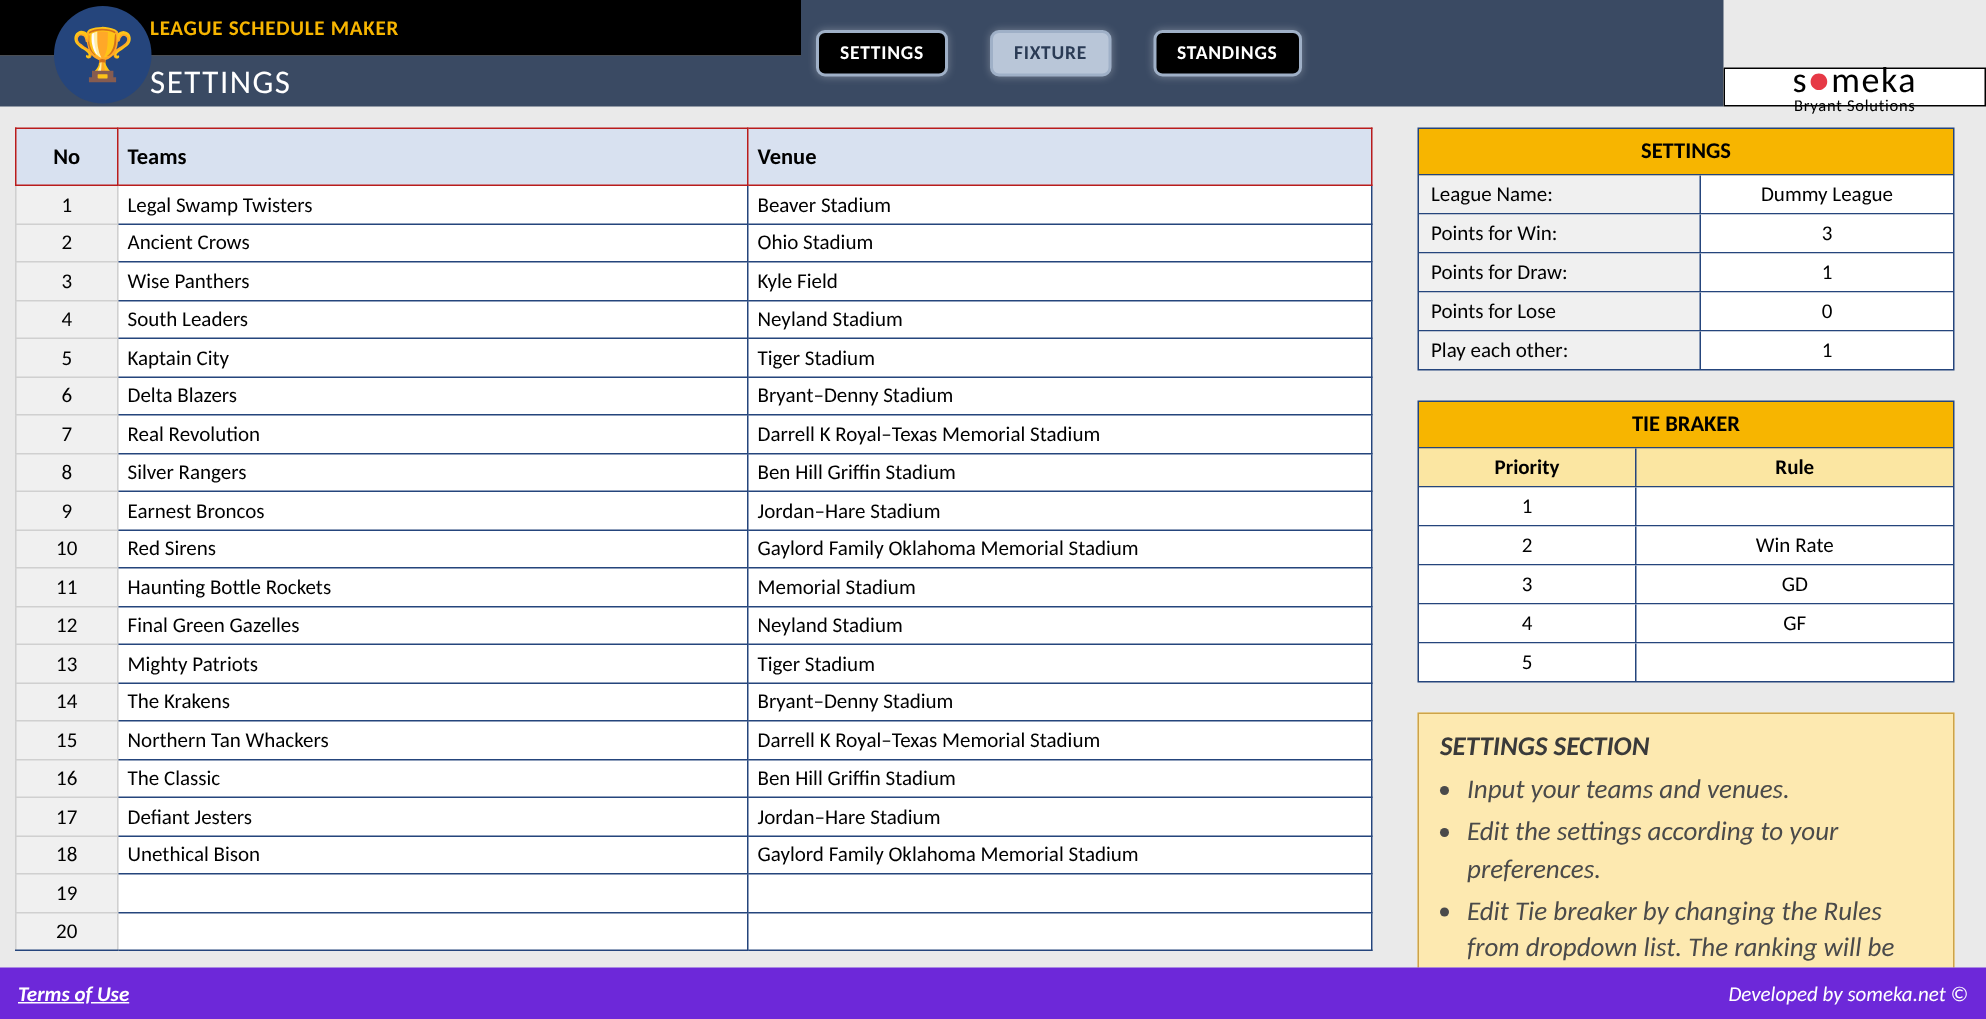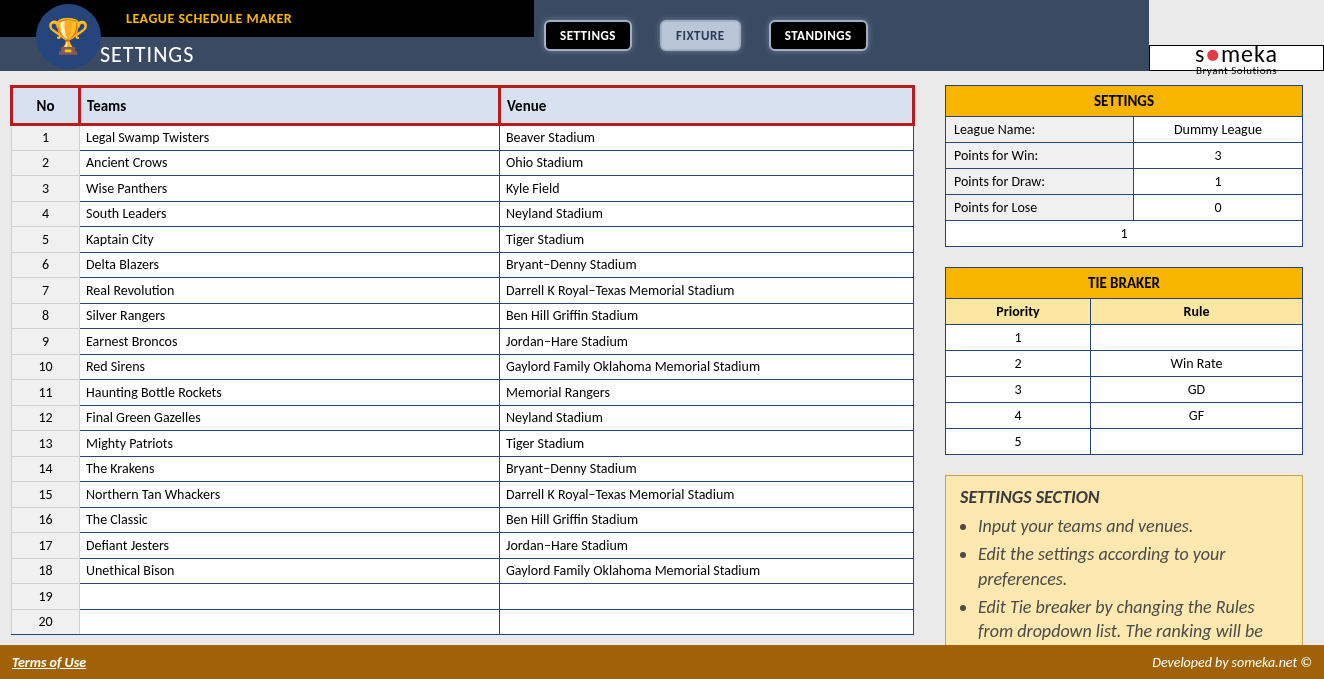--- a/index.html
+++ b/index.html
@@ -3,42 +3,42 @@
 <meta charset="utf-8">
 <style>
 * { box-sizing: border-box; margin: 0; padding: 0; }
 body { font-family: Calibri, Arial, sans-serif; background: #eaeaea; font-size: 14px; color: #000; }
 .page { width: 1324px; height: 679px; position: relative; display: flex; flex-direction: column; }
 
 
 .header { display: flex; align-items: stretch; height: 71px; }
 .trophy-wrap { width: 65px; height: 65px; border-radius: 50%; background: #25457c; display: flex; align-items: center; justify-content: center; margin-left: 18px; margin-right: 18px; }
 .trophy-glyph { font-size: 34px; color: #f7b500; }
-.app-title { color: #f7b500; font-weight: bold; font-size: 14px; letter-spacing: 0.5px; margin-left: 26px; }
+.app-title { color: #f7b500; font-weight: bold; font-size: 14px; letter-spacing: 0.5px; }
 .header-stack { display: flex; flex-direction: column; flex: 0 0 534px; }
 .black-row { background: #000; height: 37px; display: flex; align-items: center; padding-left: 100px; }
 .sub-row { background: #3a4a63; height: 34px; display: flex; align-items: center; padding-left: 100px; }
 .sub-title { color: #fff; font-size: 22px; font-weight: 400; letter-spacing: 1px; }
 
 .header-mid { flex: 1; background: #3a4a63; display: flex; align-items: center; gap: 28px; padding-left: 10px; }
 .nav-btn { background: #000; color: #fff; border: 2px solid #9fb0c7; border-radius: 6px; padding: 6px 14px; font-size: 13px; font-weight: bold; font-family: inherit; letter-spacing: 0.5px; box-shadow: 0 0 6px rgba(255,255,255,0.3); cursor: pointer; }
 .nav-btn.active { background: #b9c6d8; color: #2a3b55; }
 .header-right { flex: 0 0 175px; background: #fff; border: 1px solid #000; display: flex; flex-direction: column; align-items: center; justify-content: center; padding: 4px; margin-top: 45px; }
 .logo-main { font-size: 24px; font-weight: 400; letter-spacing: 1px; }
 .logo-main .dot { color: #e63946; }
 .logo-sub { font-size: 11px; letter-spacing: 0.5px; margin-top: -4px; }
 
 
 .body { flex: 1; display: flex; padding: 14px 10px 0 10px; gap: 30px; overflow: hidden; }
 .left-col { flex: 0 0 905px; }
 .right-col { flex: 0 0 358px; display: flex; flex-direction: column; gap: 20px; }
 
 
 table { border-collapse: collapse; width: 100%; }
-.teams-table th { background: #d8e1f0; border: 3px solid #b91c1c; padding: 8px 6px; text-align: left; font-weight: bold; font-size: 15px; height: 38px; }
+.teams-table th { background: #d8e1f0; border: 1px solid #b91c1c; padding: 8px 6px; text-align: left; font-weight: bold; font-size: 15px; height: 38px; }
 .teams-table th.no-col { text-align: center; width: 68px; }
 .teams-table th.team-col { width: 420px; }
 .teams-table td { border: 1px solid #25457c; padding: 3px 6px; height: 25.5px; font-size: 14px; background: #fff; }
 .teams-table td.no-cell { text-align: center; background: #f0f0f0; font-weight: 500; border-left: 1px solid #d0d0d0; border-right: 1px solid #d0d0d0; }
 .teams-table tbody tr:last-child td { border-bottom: 1px solid #25457c; }
 .teams-table td.no-cell { border-top: 1px solid #d0d0d0; border-bottom: 1px solid #d0d0d0; }
 .teams-table tr:first-child td.no-cell { border-top: 1px solid #25457c; }
 
 
 .settings-panel { border: 1px solid #25457c; }
@@ -59,21 +59,21 @@
 .tb-row .c1 { flex: 0 0 145px; text-align: center; padding: 4px; border-right: 1px solid #25457c; }
 .tb-row .c2 { flex: 1; text-align: center; padding: 4px; }
 
 
 .help-box { background: #fde9b0; border: 1px solid #cda349; padding: 10px 14px; font-style: italic; color: #4a4a4a; font-size: 18px; }
 .help-box .help-title { font-weight: bold; margin-bottom: 6px; color: #3a3a3a; }
 .help-box ul { list-style: disc; padding-left: 18px; }
 .help-box li { margin-bottom: 4px; line-height: 1.35; }
 
 
-.footer { height: 34px; background: #a16207; color: #fff; display: flex; align-items: center; justify-content: space-between; padding: 0 12px; font-size: 14px; }
+.footer { height: 34px; background: #6d28d9; color: #fff; display: flex; align-items: center; justify-content: space-between; padding: 0 12px; font-size: 14px; }
 .footer a { color: #fff; text-decoration: underline; font-style: italic; font-weight: bold; }
 .footer .dev { font-style: italic; text-align: center; }
 </style>
 </head>
 <body>
 
 <div class="page">
   <div class="header">
     <div class="header-stack">
       <div class="black-row" style="position:relative;">
@@ -156,21 +156,21 @@
               <td>Jordan–Hare Stadium</td>
             </tr>
             <tr>
               <td class="no-cell">10</td>
               <td>Red Sirens</td>
               <td>Gaylord Family Oklahoma Memorial Stadium</td>
             </tr>
             <tr>
               <td class="no-cell">11</td>
               <td>Haunting Bottle Rockets</td>
-              <td>Memorial Rangers</td>
+              <td>Memorial Stadium</td>
             </tr>
             <tr>
               <td class="no-cell">12</td>
               <td>Final Green Gazelles</td>
               <td>Neyland Stadium</td>
             </tr>
             <tr>
               <td class="no-cell">13</td>
               <td>Mighty Patriots</td>
               <td>Tiger Stadium</td>
@@ -228,20 +228,21 @@
             </div>
             <div class="settings-row">
               <div class="settings-label">Points for Draw:</div>
               <div class="settings-value">1</div>
             </div>
             <div class="settings-row">
               <div class="settings-label">Points for Lose</div>
               <div class="settings-value">0</div>
             </div>
             <div class="settings-row">
+              <div class="settings-label">Play each other:</div>
               <div class="settings-value">1</div>
             </div>
           </div>
       </div>
 
       <div class="tb-panel">
         <div class="panel-head">TIE BRAKER</div>
         <div class="tb-sub">
           <div class="c1">Priority</div>
           <div class="c2">Rule</div>

